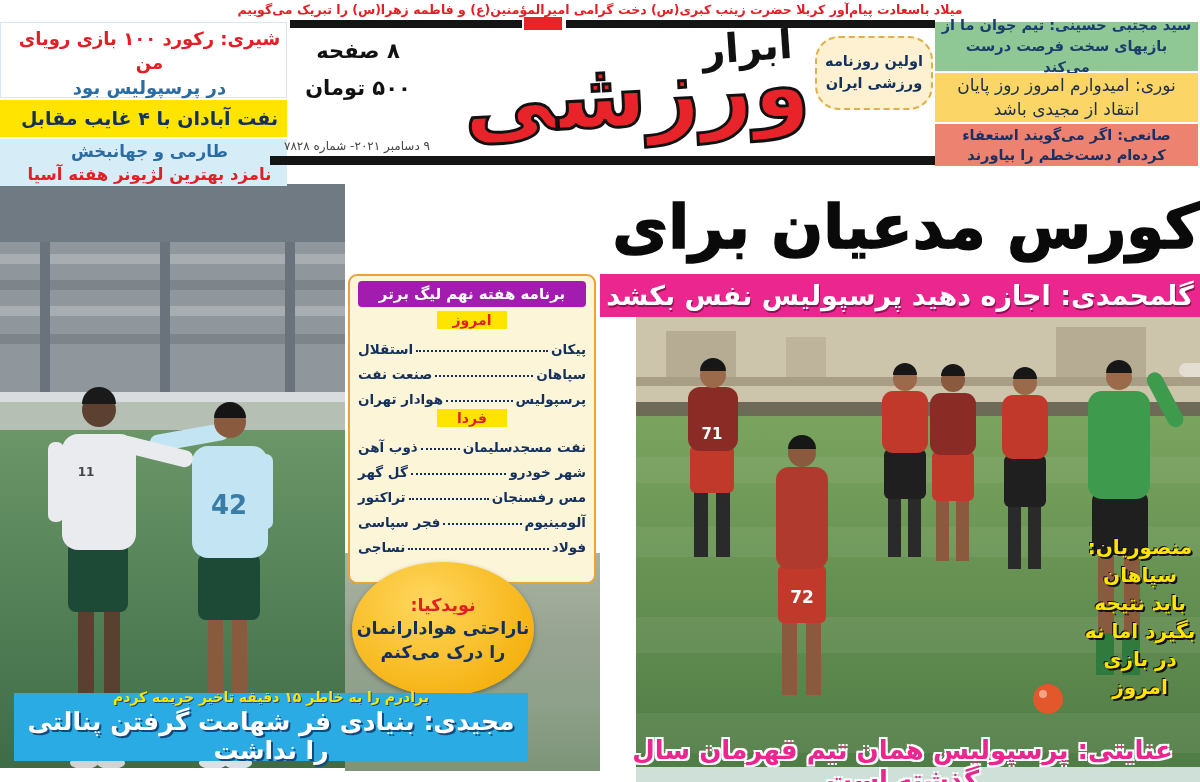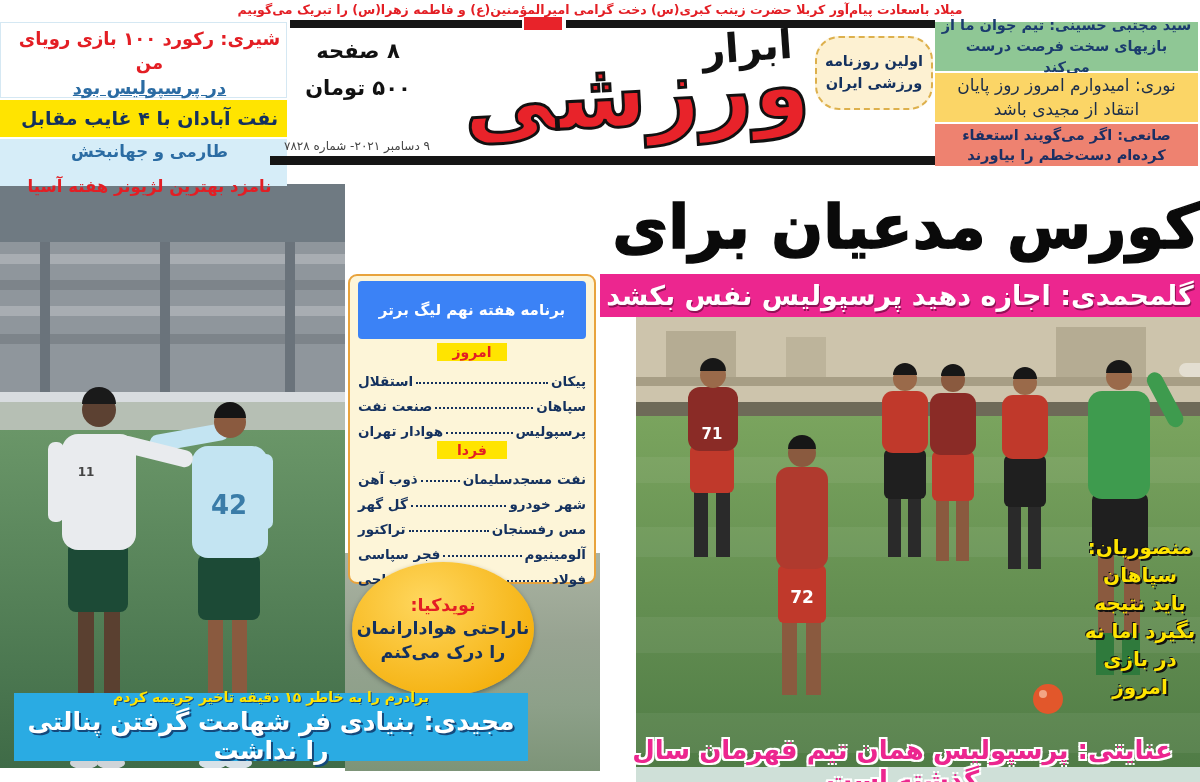--- a/index.html
+++ b/index.html
@@ -11,25 +11,25 @@
              color:#e31e24;font-size:12.5px;font-weight:bold;line-height:20px;}
   
   .rbox{left:935px;width:263px;text-align:center;display:flex;align-items:center;justify-content:center;padding:2px 6px;box-sizing:border-box;}
   #box-green{top:22px;height:49px;background:#8fc795;color:#1b3c6e;font-weight:bold;font-size:14.5px;line-height:1.45;}
   #box-yellow-r{top:73px;height:49px;background:#fbd566;color:#1c2e4a;font-size:17px;line-height:1.4;}
   #box-salmon{top:124px;height:42px;background:#ee8270;color:#1b2f63;font-weight:bold;font-size:14.5px;line-height:1.4;}
   
   .lbox{left:0;width:287px;text-align:center;box-sizing:border-box;padding-left:12px;}
   #box-shiri{top:22px;height:76px;background:#fff;border:1px solid #d5e8f3;padding-top:4px;font-size:18px;font-weight:bold;line-height:1.35;}
   #box-shiri .l1{color:#e31e24;}
-  #box-shiri .l2{color:#2b6ca3;text-decoration:underline;}
+  #box-shiri .l2{color:#2b6ca3;}
   #box-naft{top:100px;height:37px;background:#ffe400;color:#14315e;font-weight:bold;font-size:19px;line-height:37px;}
   #box-taremi{top:139px;height:47px;background:#d6edf8;font-weight:bold;font-size:16.5px;line-height:1.4;padding-top:1px;}
   #box-taremi .l1{color:#2b6ca3;}
-  #box-taremi .l2{color:#e31e24;margin-top:12px;}
+  #box-taremi .l2{color:#e31e24;}
   
   .rule{background:#151515;height:8px;}
   #rule-tl{left:290px;top:20px;width:232px;}
   #rule-sq{left:524px;top:17px;width:38px;height:13px;background:#e8232a;}
   #rule-tr{left:566px;top:20px;width:369px;}
   #rule-b{left:270px;top:156px;width:665px;height:9px;}
   #pages-block{left:298px;top:33px;width:120px;text-align:center;font-weight:bold;font-size:21px;color:#111;line-height:1.75;}
   #logo{left:430px;top:18px;width:380px;height:138px;}
   #logo .small{position:absolute;right:18px;top:6px;font-size:40px;font-weight:bold;color:#111;transform:rotate(-4deg);}
   #logo .main{position:absolute;right:0px;top:30px;font-size:92px;font-weight:bold;color:#e8232a;
@@ -44,22 +44,22 @@
             font-size:61px;font-weight:bold;line-height:86px;-webkit-text-stroke:1.5px #0a0a0a;}
   
   #pink-bar{left:600px;top:274px;width:600px;height:43px;background:#ec268f;color:#fff;text-align:center;
             font-size:27px;font-weight:bold;line-height:43px;text-shadow:1px 2px 0 #8f1255;}
   
   #mid-backdrop{left:345px;top:553px;width:255px;height:218px;
     background:linear-gradient(180deg,#aab3a2 0%,#97a391 40%,#8da089 70%,#7d9478 100%);}
   
   #schedule{left:348px;top:274px;width:248px;height:310px;background:#fdf5d8;border:2px solid #e8a33d;
             border-radius:9px;box-sizing:border-box;padding:5px 8px;z-index:3;}
-  #schedule .head{background:#3b82f6;color:#fff;font-weight:bold;font-size:15px;text-align:center;
-                  border-radius:4px;padding:20px 0;margin-bottom:4px;}
+  #schedule .head{background:#a21caf;color:#fff;font-weight:bold;font-size:15px;text-align:center;
+                  border-radius:4px;padding:4px 0;margin-bottom:4px;}
   #schedule .chip{background:#ffe400;color:#e31e24;font-weight:bold;font-size:14px;width:70px;
                   margin:2px auto 3px;text-align:center;padding:1px 0;}
   .m-row{display:flex;align-items:flex-end;height:25px;color:#14315e;font-weight:bold;font-size:13.5px;}
   .m-row .team{white-space:nowrap;}
   .m-row .dots{flex:1;border-bottom:2px dotted #14315e;margin:0 3px 5px;}
   
   #oval{left:352px;top:562px;width:182px;height:134px;border-radius:50%;z-index:4;
         background:radial-gradient(ellipse at 40% 30%,#ffd75e,#f5b211 75%,#eda40c);
         display:flex;flex-direction:column;justify-content:center;text-align:center;
         font-weight:bold;font-size:17.5px;line-height:1.35;box-shadow:0 2px 5px rgba(0,0,0,.35);}

